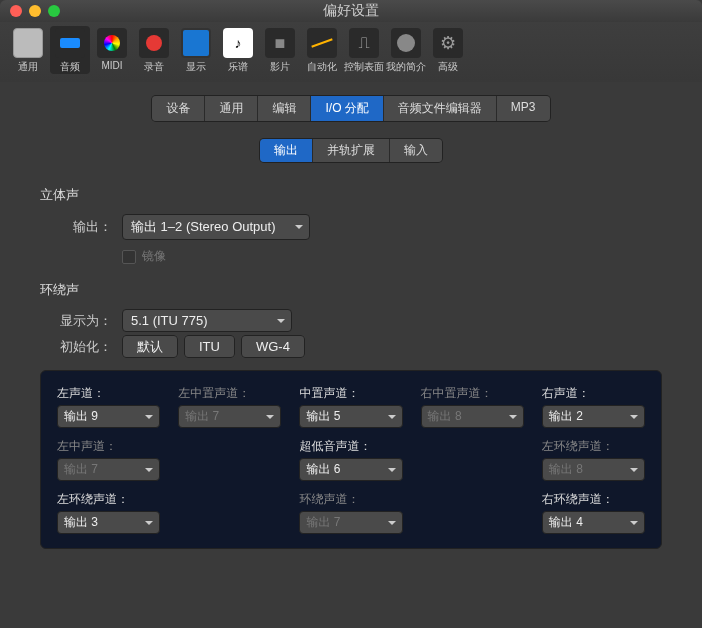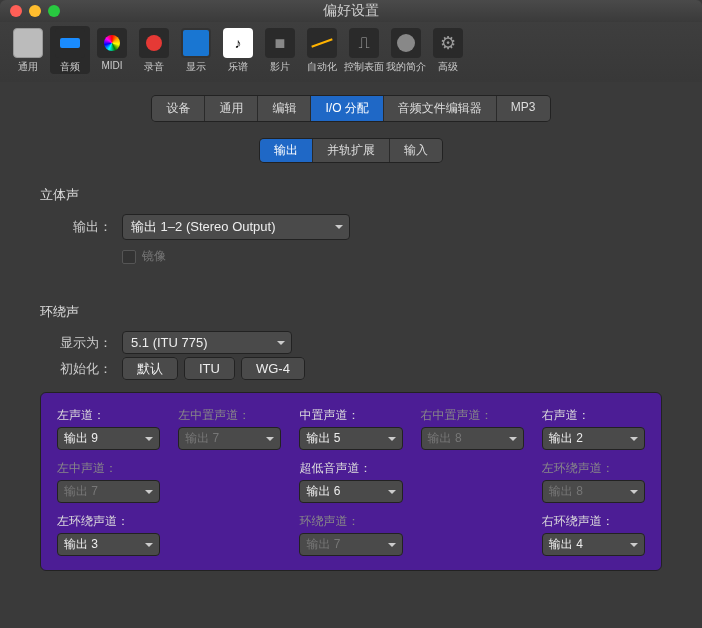--- a/index.html
+++ b/index.html
@@ -46,32 +46,32 @@
 .segmented .seg.active{background:#1f68c6;color:#fff;}
 .tabrow.small .segmented .seg{padding:3px 14px;font-size:12px;}
 
 .content { flex:1; padding: 10px 40px 20px 40px; color:#ccc; font-size:13px;}
 .section-title { color:#ddd; font-size:13px; margin:14px 0 10px 0;font-family:Liberation Serif, serif;}
 .row { display:flex; align-items:center; margin:6px 0;}
 .row .label { width:72px; text-align:right; margin-right:10px; color:#ccc;}
 
 .select { background:#4a4a4a; border:1px solid #222; border-radius:4px; padding:3px 22px 3px 8px; color:#eee; font-size:13px; position:relative; min-width:110px;}
 .select::after{content:"";position:absolute;right:6px;top:50%;transform:translateY(-50%);width:0;height:0;border-left:4px solid transparent;border-right:4px solid transparent;border-top:4px solid #ccc;}
-.select.wide { width:228px;}
+.select.wide { width:188px;}
 .select.small { min-width:90px; font-size:12px; padding:2px 20px 2px 6px;}
 .select.disabled{color:#777;}
 
 .checkbox-row{display:flex;align-items:center;margin-left:82px;margin-top:8px;}
 .cb{width:14px;height:14px;border:1px solid #555;background:#333;border-radius:2px;margin-right:6px;}
 .cb-label{color:#777;font-size:12px;}
 
 .btn { background:#4a4a4a; border:1px solid #222; border-radius:4px; padding:3px 14px; color:#eee; font-size:13px; cursor:pointer;}
 .btn + .btn { margin-left:6px;}
 
-.channel-box { background:#4c1d95; border:1px solid #222; border-radius:6px; padding:14px 16px; margin-top:14px;}
+.channel-box { background:#0f172a; border:1px solid #222; border-radius:6px; padding:14px 16px; margin-top:14px;}
 .ch-grid { display:grid; grid-template-columns: repeat(5, 1fr); gap:10px 18px;}
 .ch { display:flex; flex-direction:column; gap:3px;}
 .ch .chlabel { font-size:12px; color:#ddd;}
 .ch.empty{visibility:hidden;}
 .ch.disabled .chlabel{color:#888;}
 </style>
 </head>
 <body>
 
 <div class="window">
@@ -154,21 +154,21 @@
     <div class="section-title">立体声</div>
     <div class="row">
       <div class="label">输出：</div>
       <div class="select wide"><span>输出 1–2 (Stereo Output)</span></div>
     </div>
     <div class="checkbox-row">
       <div class="cb"></div>
       <div class="cb-label">镜像</div>
     </div>
 
-    <div class="section-title" style="margin-top:38px">环绕声</div>
+    <div class="section-title" style="margin-top:16px">环绕声</div>
     <div class="row">
       <div class="label">显示为：</div>
       <div class="select" style="width:170px"><span>5.1 (ITU 775)</span></div>
     </div>
     <div class="row">
       <div class="label">初始化：</div>
       <div id="init-buttons"><span class="btn">默认</span><span class="btn">ITU</span><span class="btn">WG-4</span></div>
     </div>
 
     <div class="channel-box">

